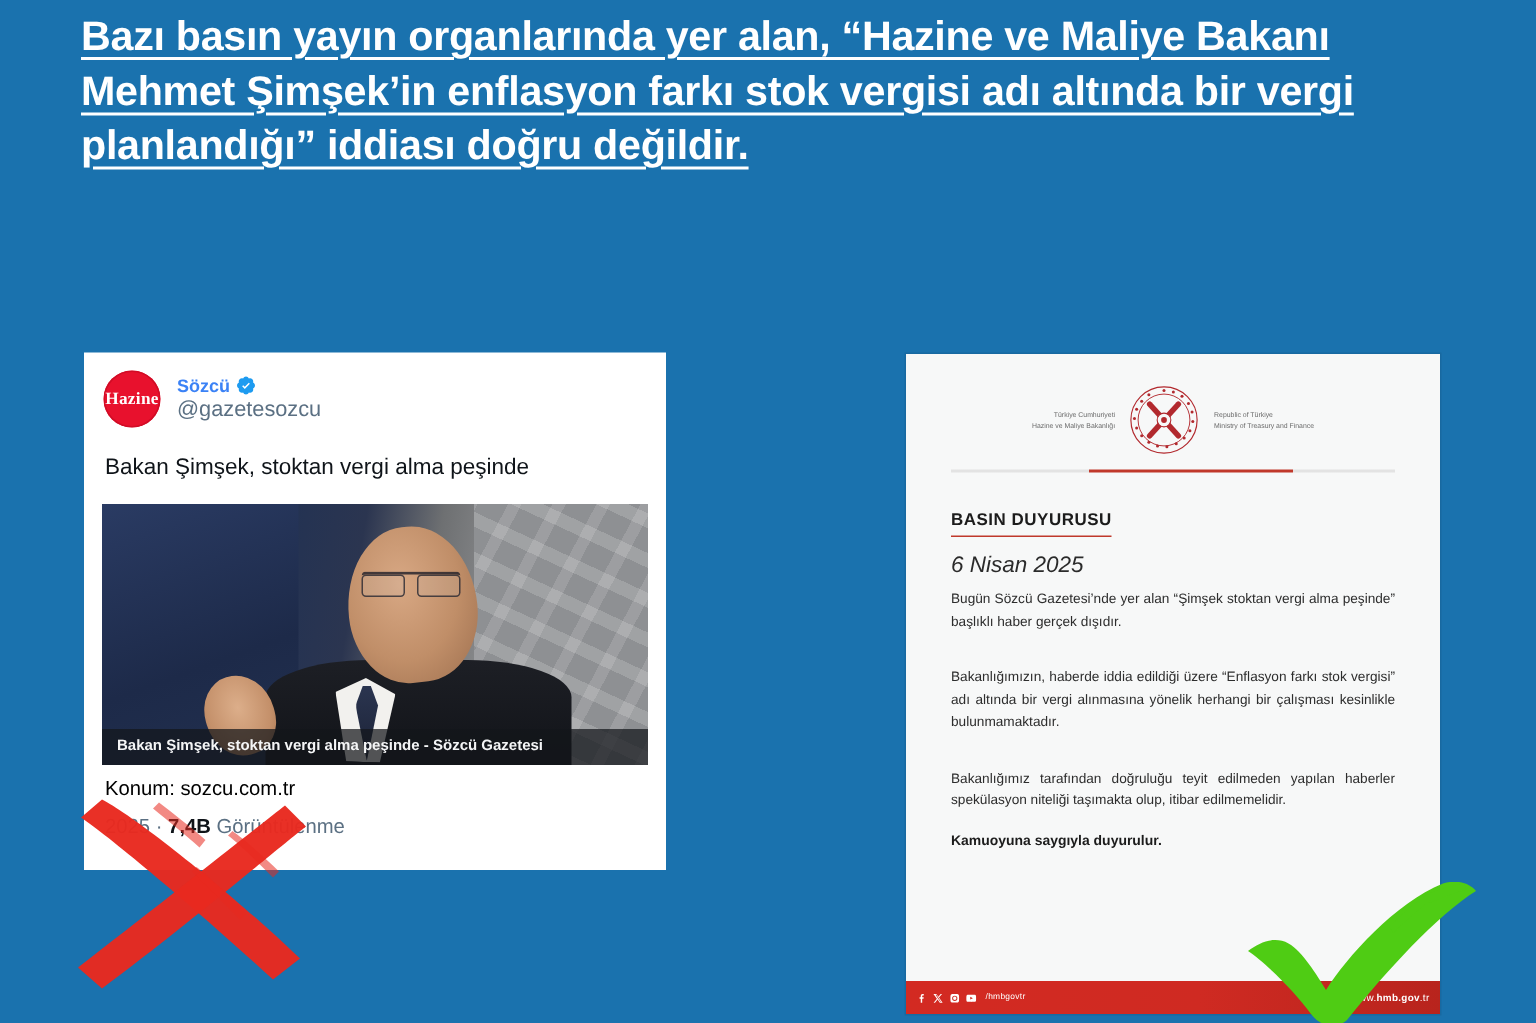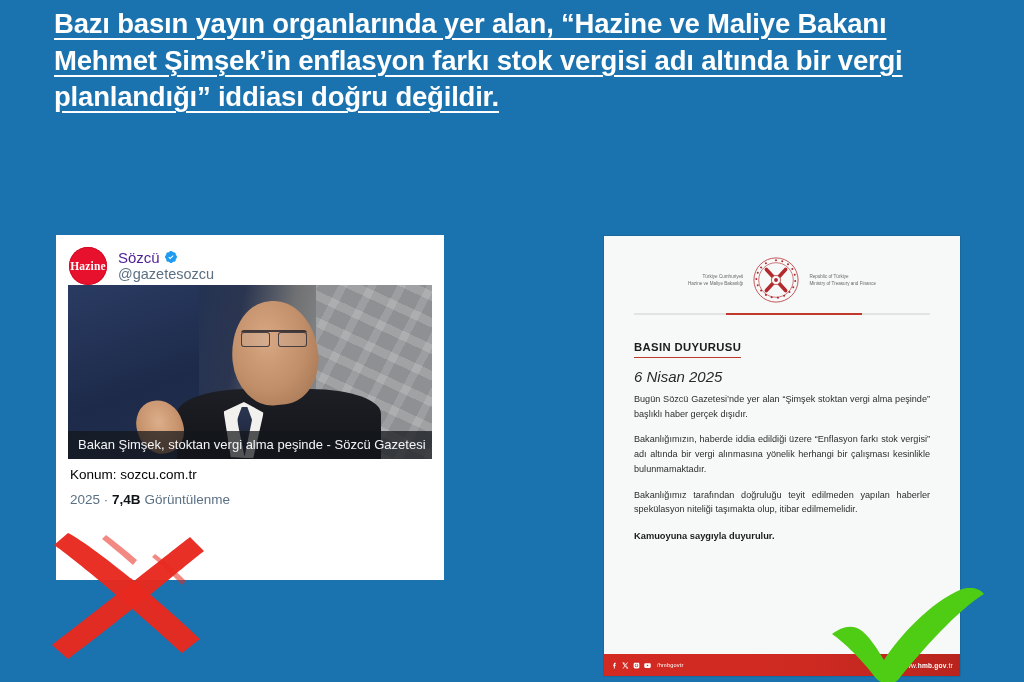--- a/index.html
+++ b/index.html
@@ -47,21 +47,21 @@
   .avatar-text {
     color:#ffffff;
     font-family:"Liberation Serif", serif;
     font-size:11.5px;
     font-weight:bold;
     letter-spacing:0.2px;
   }
   .tweet-names { margin-left:11px; line-height:1.18; }
   .tweet-name-row { display:flex; align-items:center; gap:4px; }
   .tweet-name {
-    color:#4c1d95; font-size:15px; font-weight:normal;
+    color:#3b82f6; font-size:12px; font-weight:bold;
   }
   .verified {
     width:14px; height:14px; display:block;
   }
   .tweet-handle { color:#5b7083; font-size:14.5px; }
   .tweet-text {
     color:#0f1419; font-size:15px;
     padding:17px 14px 14px 14px;
     line-height:1.3;
   }
@@ -136,24 +136,25 @@
     position:absolute; left:19%; top:66%;
     width:46px; height:54px;
     background:radial-gradient(ellipse at 50% 40%, #dcae8a 0%, #c4906a 65%, #a2724f 100%);
     border-radius:46% 52% 44% 50%;
     transform:rotate(-16deg);
   }
   .media-caption {
     position:absolute; left:0; right:0; bottom:0;
     background:rgba(20,22,26,.72);
     color:#f4f5f6;
-    font-size:13px;
+    font-size:10px;
     padding:6px 10px 7px 10px;
     white-space:nowrap;
     overflow:hidden;
+    font-weight:bold;
   }
 
   .tweet-location {
     color:#000000; font-size:13.5px;
     padding:8px 0 0 14px;
   }
   .tweet-stats {
     color:#5b7083; font-size:13.5px;
     padding:10px 0 0 14px;
   }
@@ -209,21 +210,21 @@
     border-bottom:1.4px solid #c0392b;
   }
   .doc-date {
     margin-top:10px;
     text-align:left;
     font-size:15px;
     color:#2b2b2b;
     font-style:italic;
   }
   .doc-p {
-    margin-top:11px;
+    margin-top:23px;
     font-size:9.1px;
     line-height:1.62;
     color:#2d2d2d;
     text-align:justify;
   }
   .doc-p.first { margin-top:7px; }
   .doc-close {
     margin-top:14px;
     font-size:9.3px;
     font-weight:bold;
@@ -269,20 +270,21 @@
         <span class="tweet-name">Sözcü</span>
         <svg class="verified" viewBox="0 0 24 24">
           <path fill="#1d9bf0" d="M22.25 12c0-1.43-.88-2.67-2.19-3.34.46-1.39.2-2.9-.81-3.91s-2.52-1.27-3.91-.81C14.67 2.63 13.43 1.75 12 1.75s-2.67.88-3.34 2.19c-1.39-.46-2.9-.2-3.91.81s-1.27 2.52-.81 3.91C2.63 9.33 1.75 10.57 1.75 12s.88 2.67 2.19 3.34c-.46 1.39-.2 2.9.81 3.91s2.52 1.27 3.91.81c.67 1.31 1.91 2.19 3.34 2.19s2.67-.88 3.34-2.19c1.39.46 2.9.2 3.91-.81s1.27-2.52.81-3.91c1.31-.67 2.19-1.91 2.19-3.34z"></path>
           <path fill="#fff" d="M10.6 15.9l-3-3 1.2-1.2 1.8 1.8 4.6-4.6 1.2 1.2z"></path>
         </svg>
       </div>
       <div class="tweet-handle">@gazetesozcu</div>
     </div>
   </div>
 
+  <div class="tweet-text">Bakan Şimşek, stoktan vergi alma peşinde</div>
 
   <div class="tweet-media">
     <div class="photo-bg"></div>
     <div class="photo-panel"></div>
     <div class="photo-wall"></div>
     <div class="figure-body"></div>
     <div class="figure-shirt"></div>
     <div class="figure-tie"></div>
     <div class="figure-head"></div>
     <div class="figure-glasses"></div>

